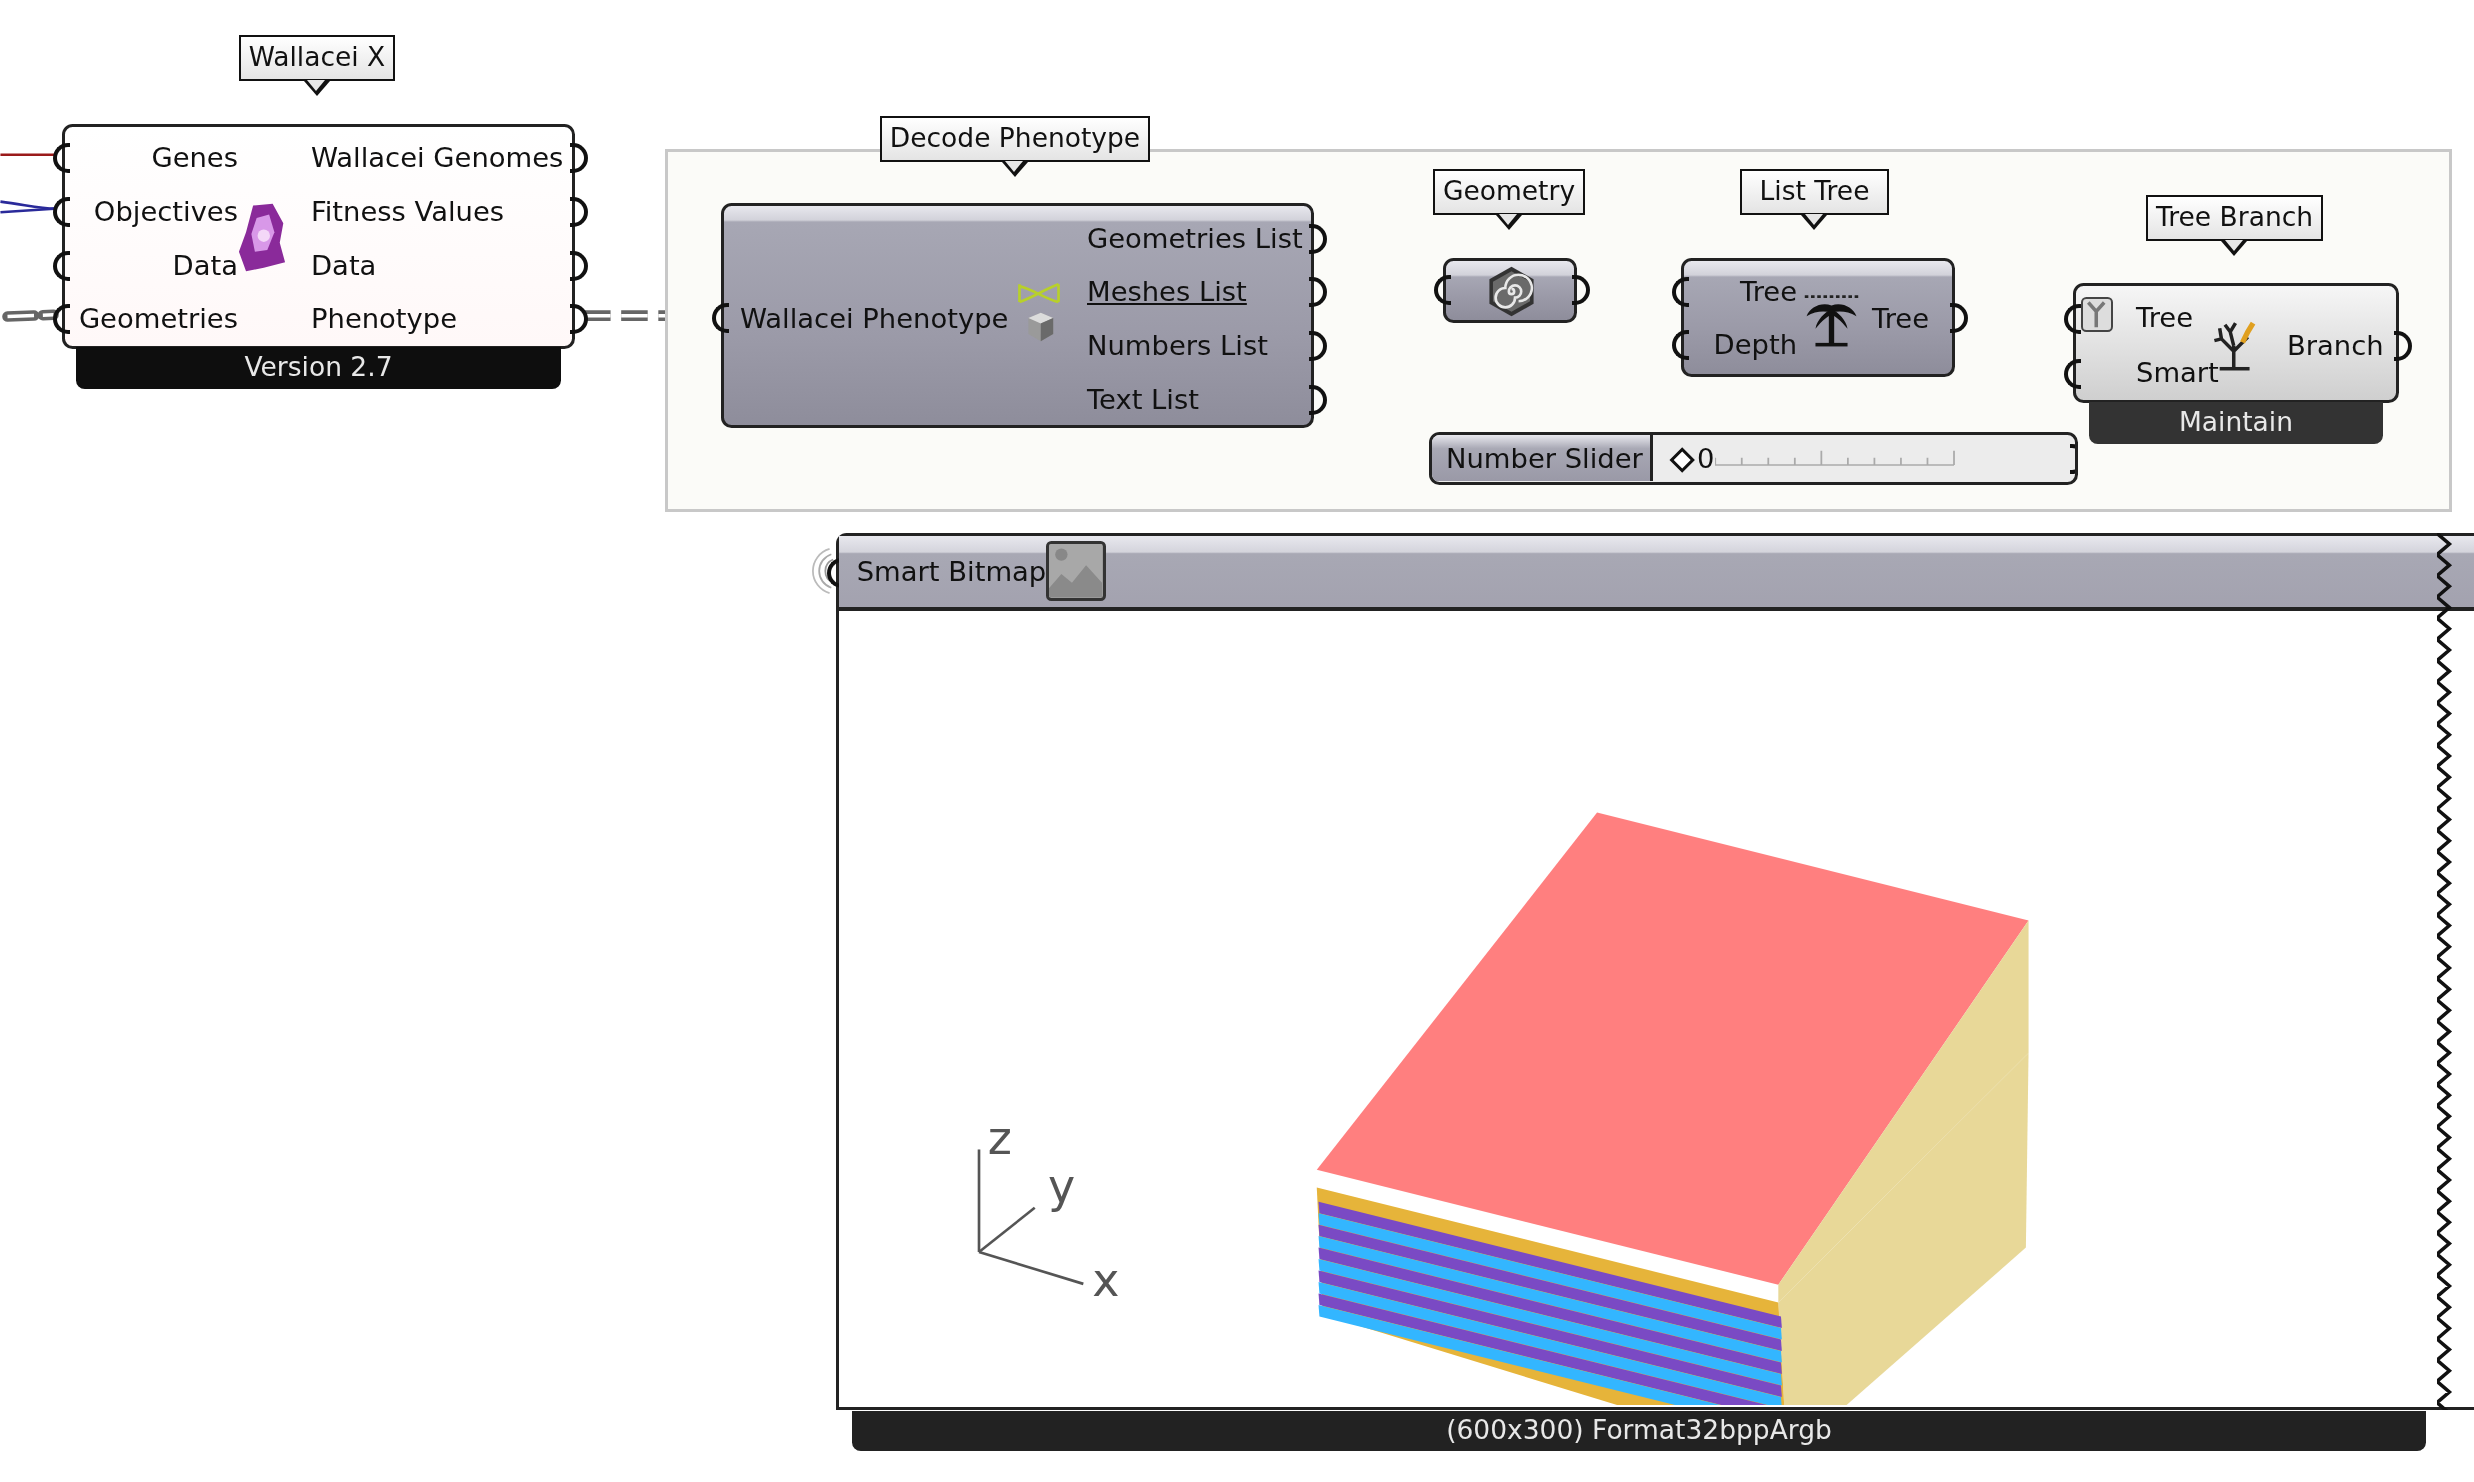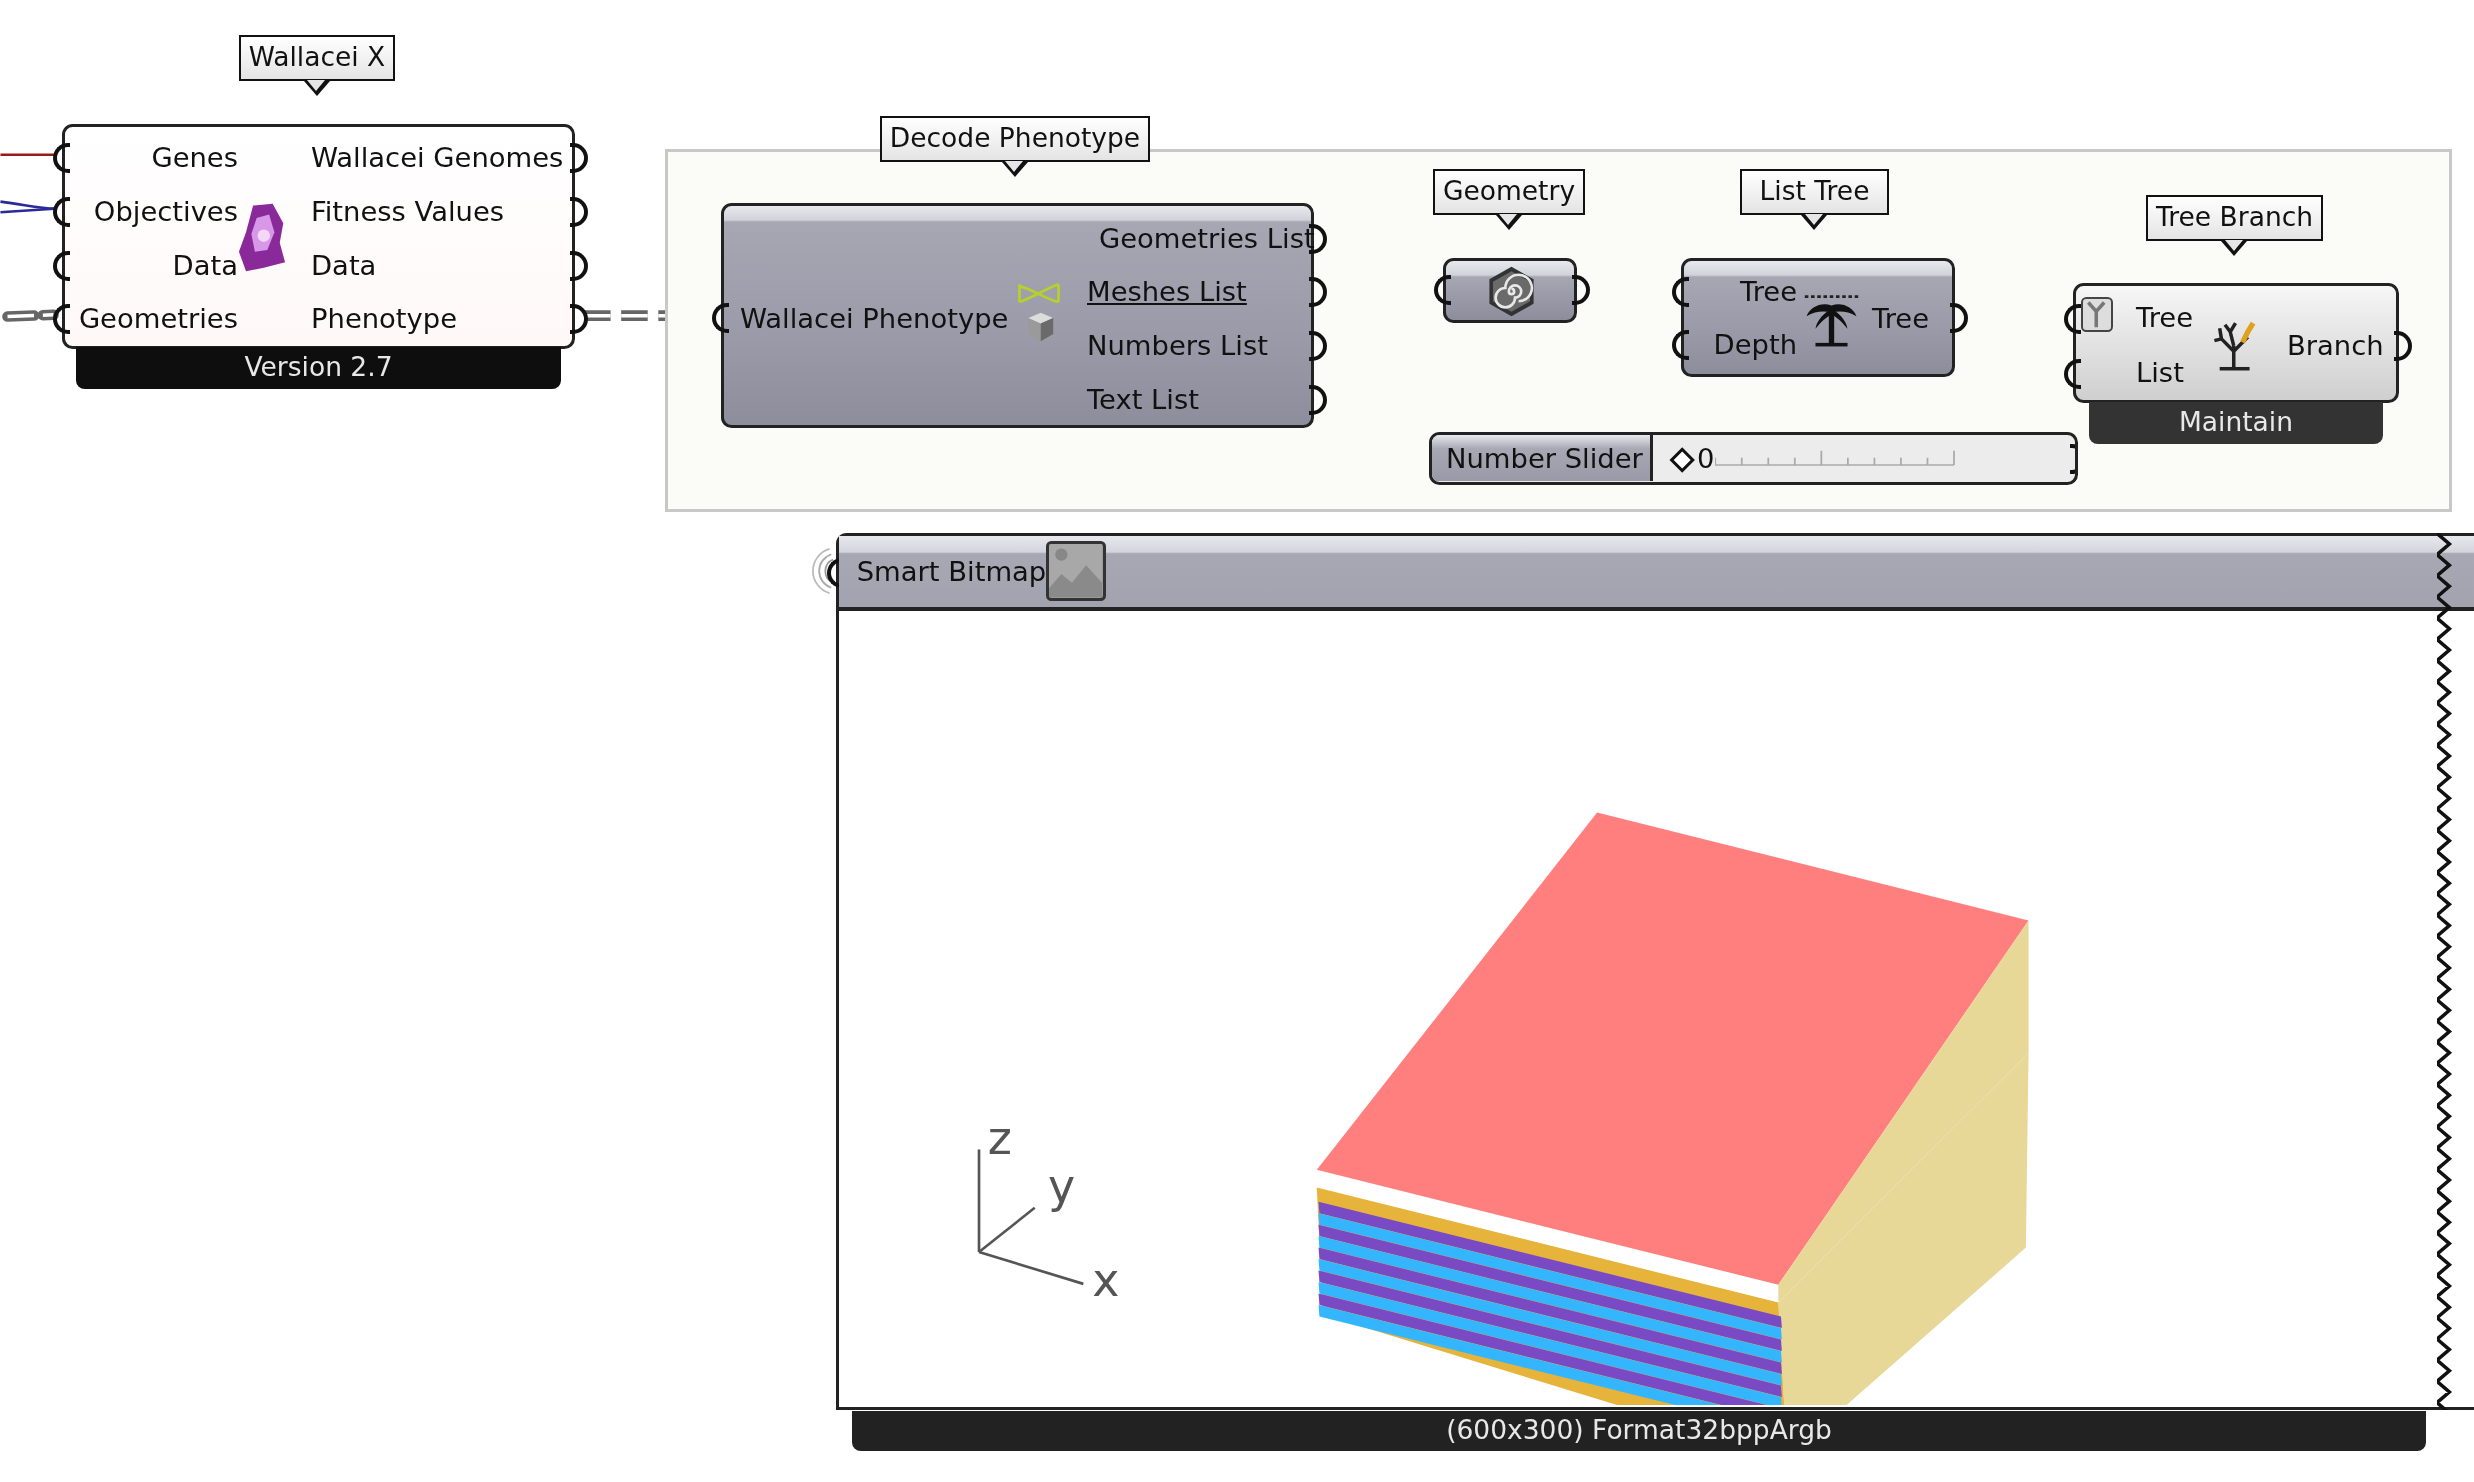--- a/index.html
+++ b/index.html
@@ -97,21 +97,21 @@
 
   <div class="lbl" style="left:16px;top:95px;">Wallacei Phenotype</div>
   <div class="abs" style="left:290px;top:73px;width:50px;height:71px;">
     <svg width="50" height="71" viewBox="0 0 56 80">
       <path d="M6,6 L6,26 M50,6 L50,26 M6,8 C22,12 34,22 50,26 M6,26 C22,20 34,12 50,6" stroke="#b8d02a" stroke-width="3" fill="none"></path>
       <path d="M16,44 L30,38 L44,44 L44,62 L30,70 L16,62 Z" fill="#9a9a9a"></path>
       <path d="M16,44 L30,38 L44,44 L30,50 Z" fill="#dcdcdc"></path>
       <path d="M30,50 L44,44 L44,62 L30,70 Z" fill="#6a6a6a"></path>
     </svg>
   </div>
-  <div class="lbl" style="left:363px;top:15px;margin-left:12px;">Geometries List</div>
+  <div class="lbl" style="left:363px;top:15px;">Geometries List</div>
   <div class="lbl" style="left:363px;top:68px;text-decoration:underline;">Meshes List</div>
   <div class="lbl" style="left:363px;top:122px;">Numbers List</div>
   <div class="lbl" style="left:363px;top:176px;">Text List</div>
 </div>
 
 <div class="tag" style="left:1433px;top:169px;width:152px;height:46px;">Geometry</div>
 <div class="node grey" style="left:1443px;top:258px;width:134px;height:65px;">
   <div class="port in" style="left:-12.4px;top:14px;"></div>
   <div class="port out" style="right:-16px;top:14px;"></div>
   <div class="abs" style="left:39px;top:3.5px;width:53px;height:53px;">
@@ -146,21 +146,21 @@
 <div class="node light" style="left:2073px;top:283px;width:326px;height:120px;">
   <div class="port in" style="left:-12.4px;top:17.7px;"></div>
   <div class="port in" style="left:-12.4px;top:73px;"></div>
   <div class="port out" style="right:-16px;top:45px;"></div>
   <div class="abs" style="left:5.3px;top:10.6px;width:32px;height:35px;border:2.7px solid #444;border-radius:5.3px;box-sizing:border-box;background:#ddd;">
     <svg width="26.5" height="30" viewBox="0 0 30 34">
         <path d="M6,4 L15,14 L24,4 M15,14 L15,32" stroke="#777" stroke-width="4" fill="none"></path>
       </svg>
   </div>
   <div class="lbl" style="left:60px;top:14px;">Tree</div>
-  <div class="lbl" style="left:60px;top:69px;">List</div>
+  <div class="lbl" style="left:60px;top:69px;">Smart</div>
   <div class="abs" style="left:133px;top:30px;width:53px;height:58px;">
     <svg width="53" height="58" viewBox="0 0 60 66">
       <path d="M28,60 L28,34 M28,40 L14,26 L6,28 M14,26 L12,14 M28,40 L44,24 M28,34 L24,18 M24,18 L18,10 M24,18 L30,8" stroke="#222" stroke-width="4" fill="none"></path>
       <path d="M38,30 L44,18 L50,8" stroke="#e0a020" stroke-width="6" fill="none"></path>
       <rect x="12" y="58" width="34" height="4" fill="#222"></rect>
     </svg>
   </div>
   <div class="lbl" style="left:211px;top:42px;">Branch</div>
 </div>
 <div class="footer" style="left:2089px;top:402px;width:294px;height:42px;line-height:39px;background:#333;">Maintain</div>

